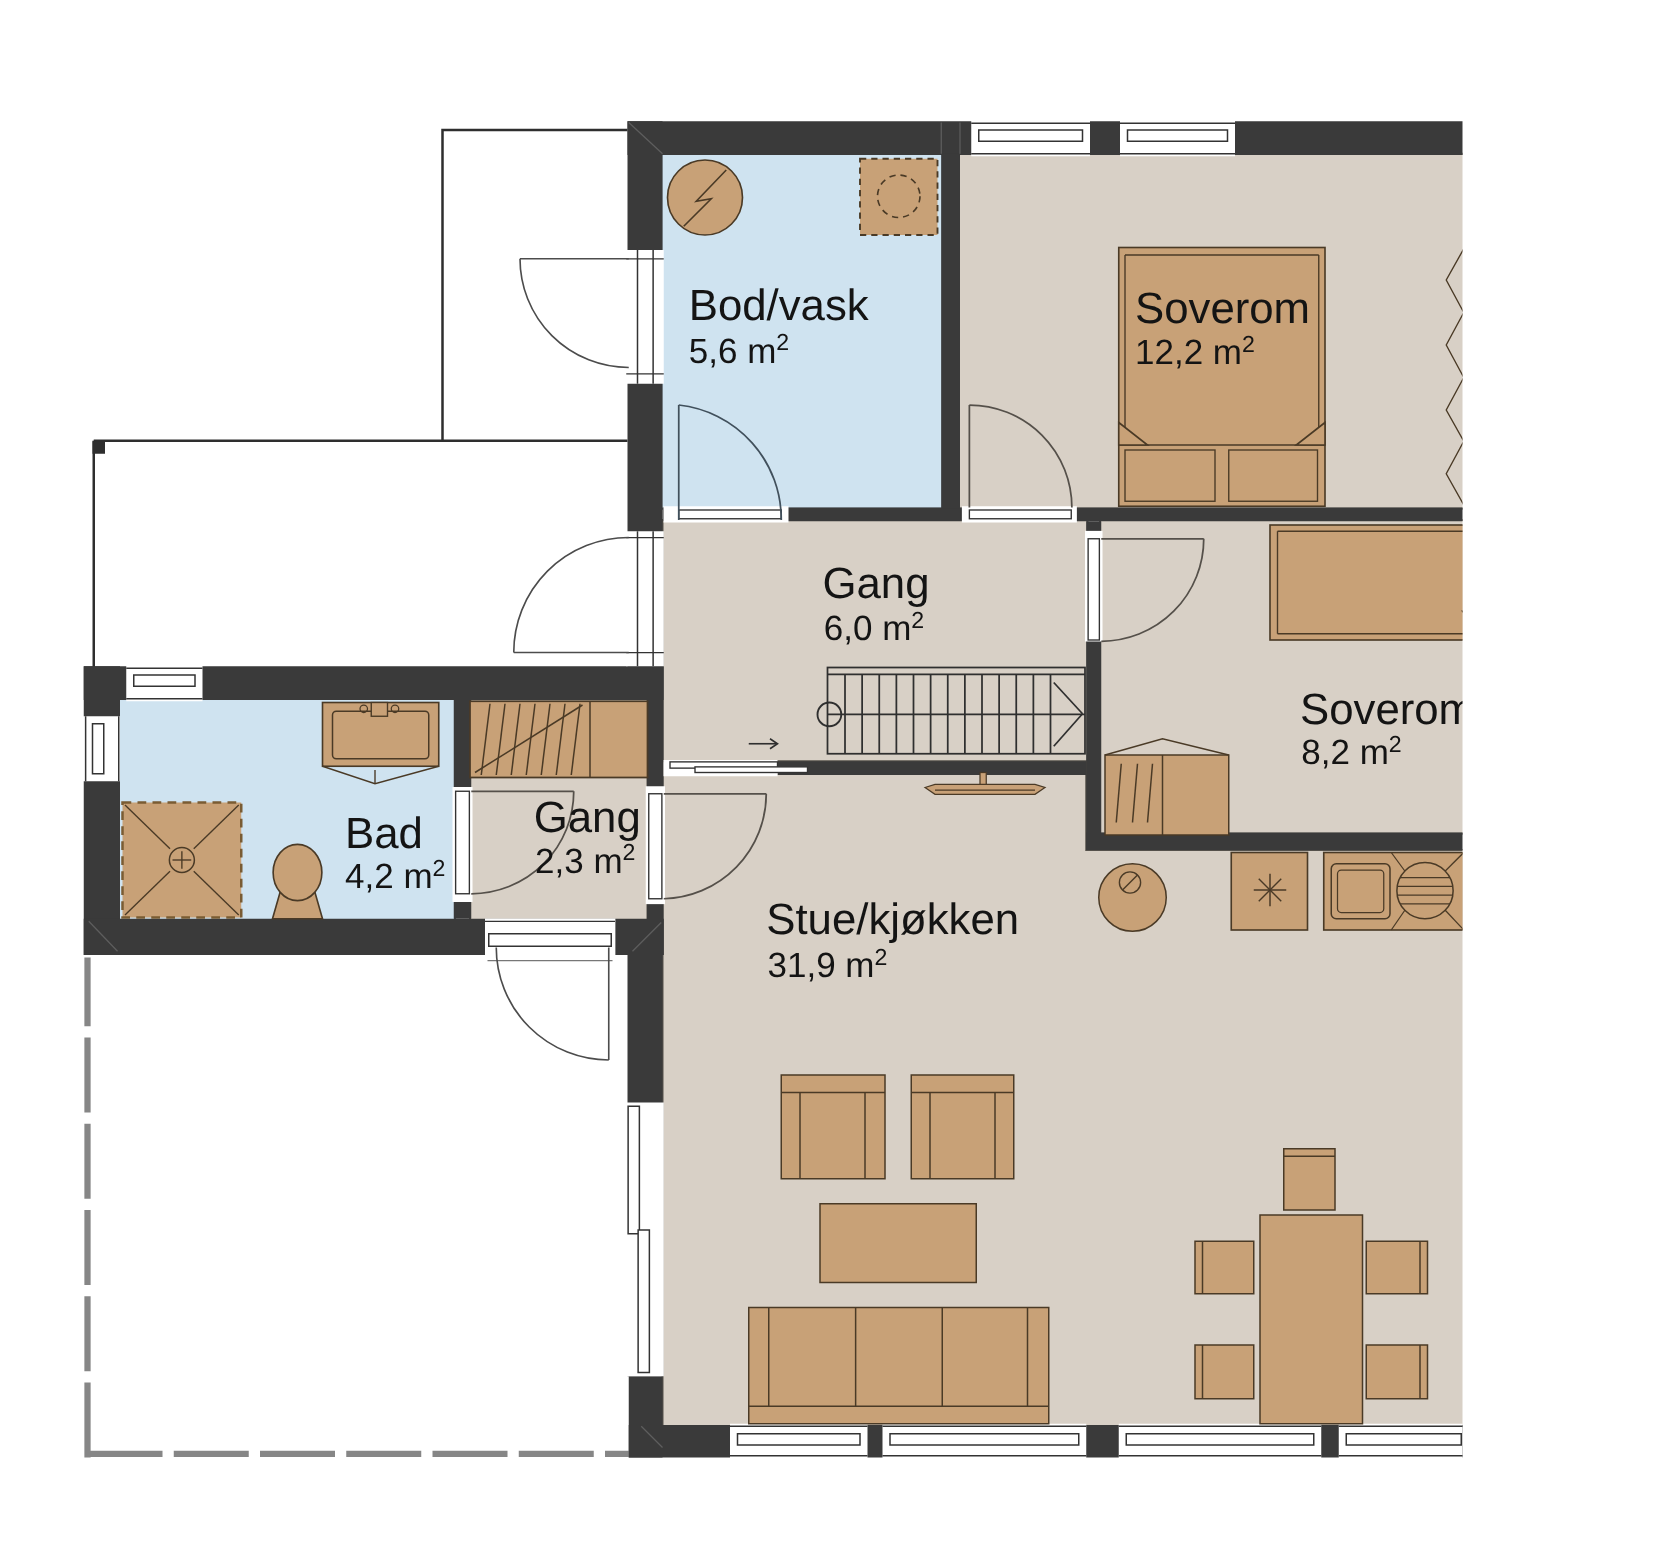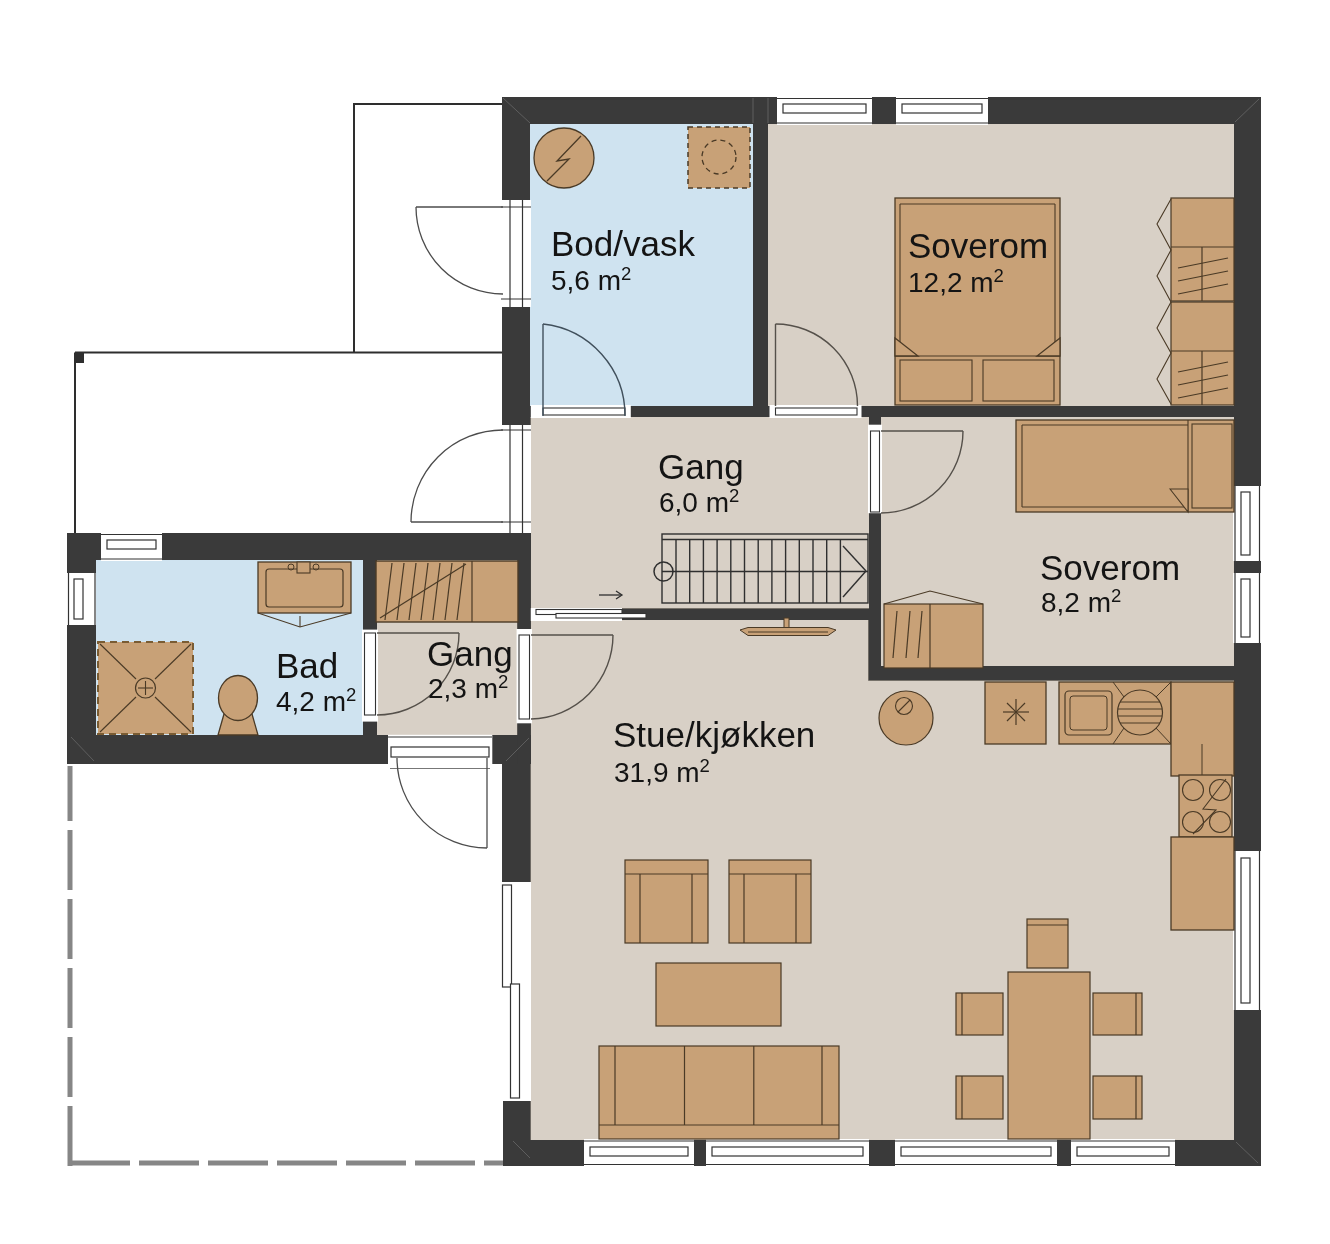--- a/index.html
+++ b/index.html
@@ -1,16 +1,16 @@
 <!DOCTYPE html>
 <html><head>
 <meta charset="utf-8">
 <style>
 html,body{margin:0;padding:0;background:#ffffff;}
-#c{position:relative;width:1330px;height:1244px;overflow:hidden;text-decoration:underline;}
+#c{position:relative;width:1170px;height:1244px;overflow:hidden;text-decoration:underline;}
 text{font-family:"Liberation Sans",sans-serif;fill:#141414;}
 .rn{font-size:35px;}
 .ra{font-size:28px;}
 </style>
 </head>
 <body>
 <div id="c">
 <svg width="1330" height="1244" viewBox="0 0 1330 1244">
 
 <rect x="0" y="0" width="1330" height="1244" fill="#ffffff"></rect>

